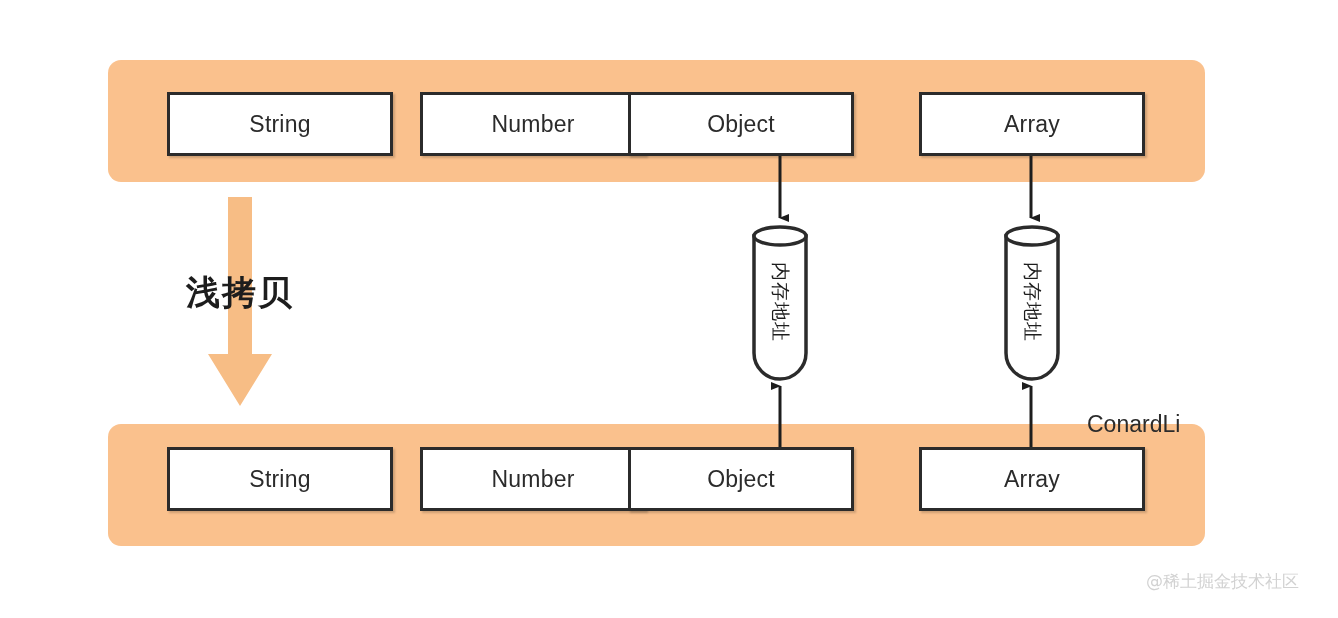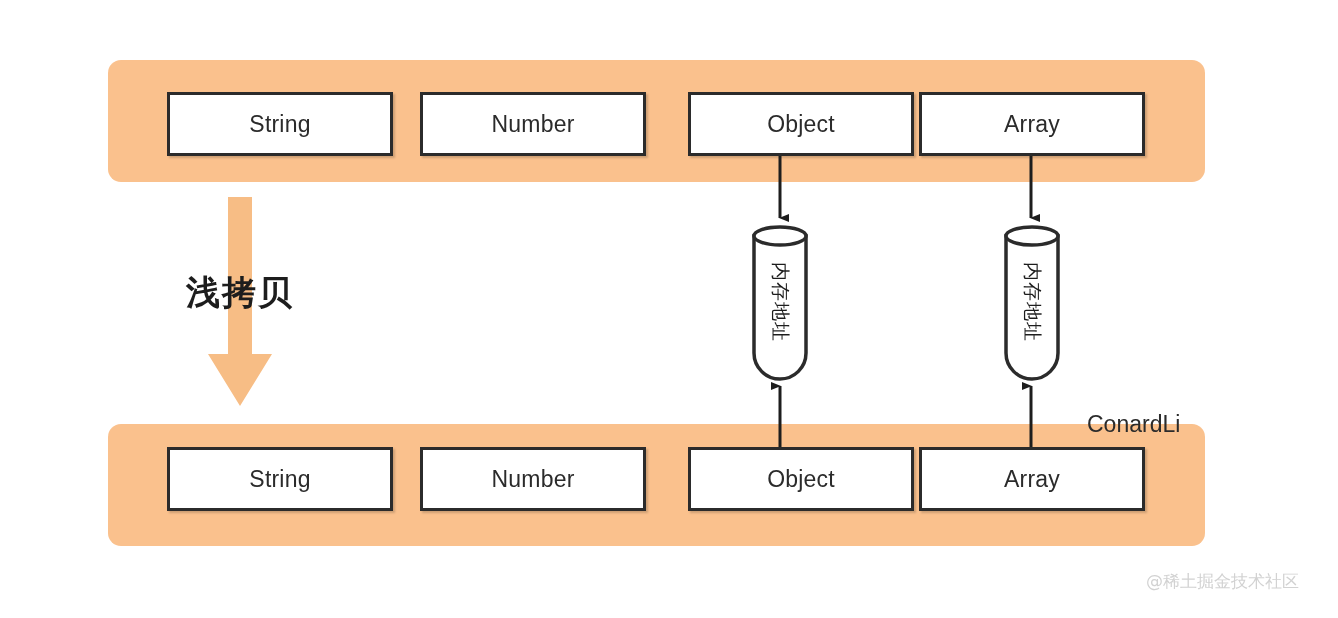--- a/index.html
+++ b/index.html
@@ -45,21 +45,21 @@
   .tbox span {
     font-size: 23px;
     color: #2b2b2b;
     letter-spacing: 0.2px;
     line-height: 1;
   }
 
   
   .col0 { left: 167px; width: 226px; }
   .col1 { left: 420px; width: 226px; }
-  .col2 { left: 688px; width: 226px; }
+  .col2 { left: 628px; width: 226px; }
   .col3 { left: 919px; width: 226px; text-align: right; }
 
   .row-top    { top: 92px; }
   .row-bottom { top: 447px; }
 
   
   .copy-arrow {
     position: absolute;
     left: 207px;
     top: 197px;

